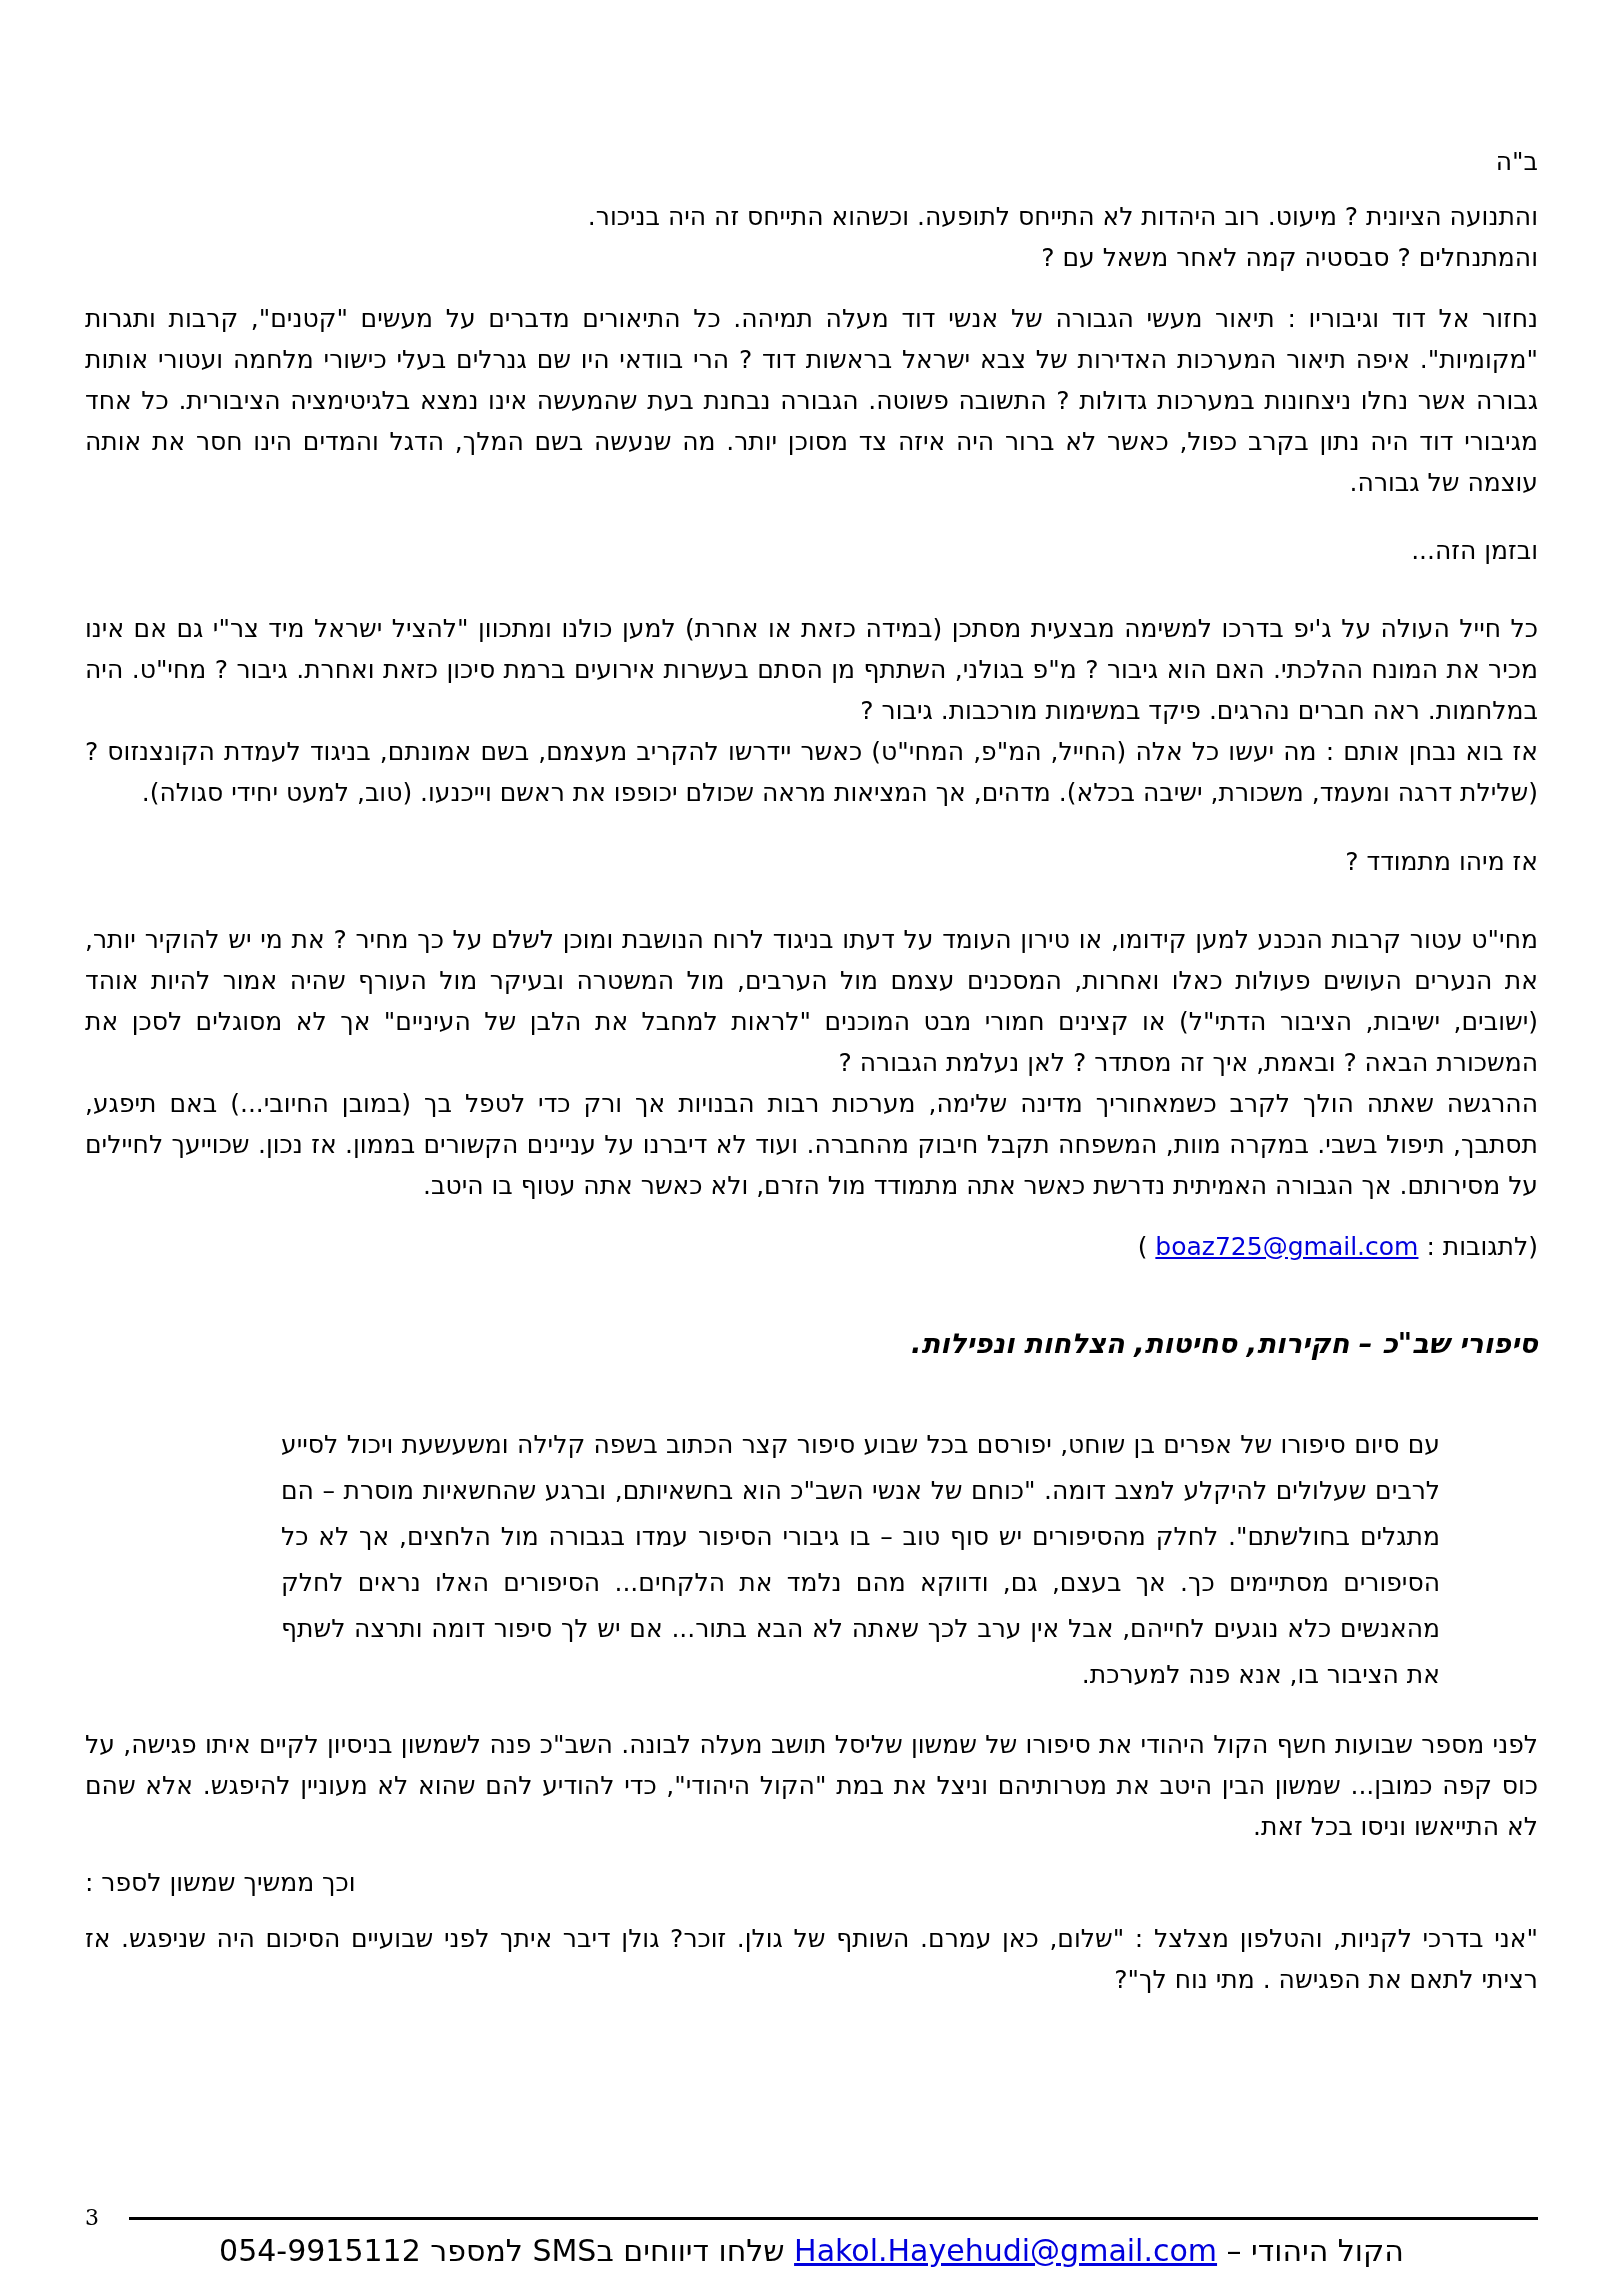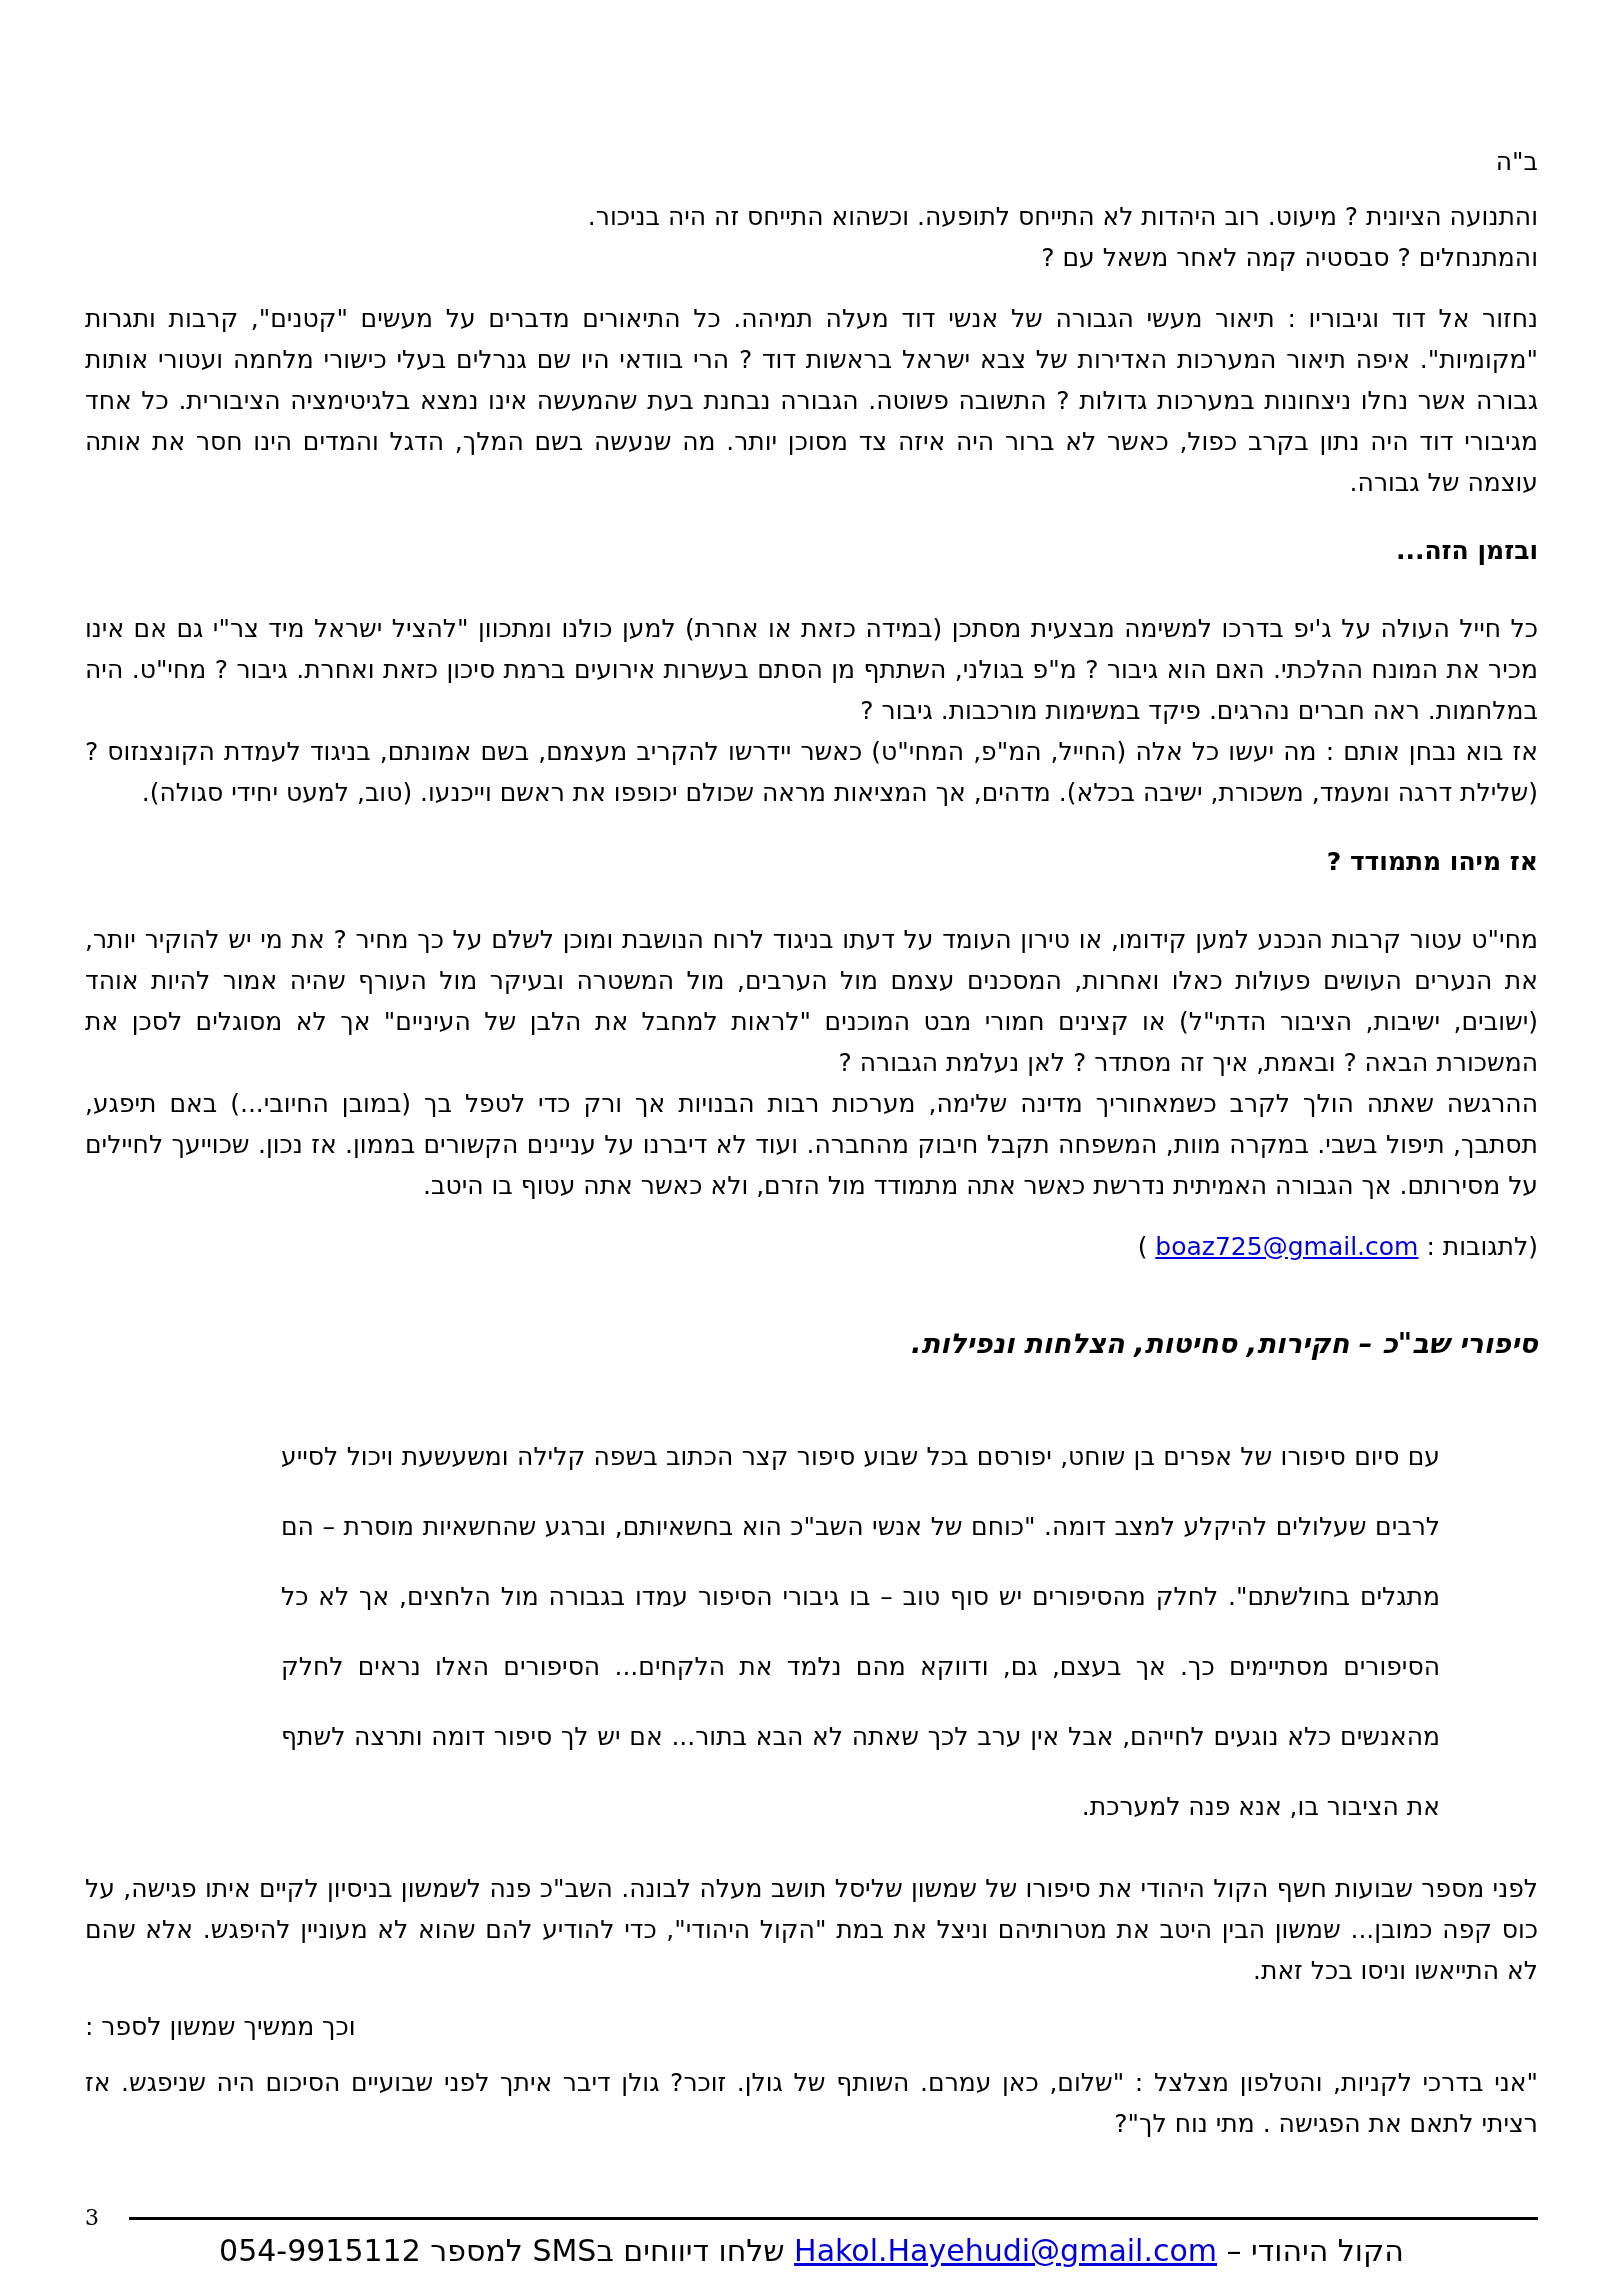--- a/index.html
+++ b/index.html
@@ -16,42 +16,42 @@
     line-height:41px;
   }
   .bh{text-align:right;margin:0 0 14.4px 0;}
   .para{
     margin:0 0 19.6px 0;
     text-align:justify;
     white-space:pre-line;
   }
   .para.tight{margin-bottom:27.5px;}
   .section-heading{
-    font-weight:bold;
+    font-weight:normal;
     text-align:right;
     margin:9.2px 0 37px 0;
   }
   .plain-line{text-align:right;margin:0 0 30px 0;}
   .contact-line{
     direction:rtl;
     text-align:right;
     margin:0 0 56px 0;
   }
   a.mail-link{color:#0000dd;text-decoration:underline;}
   .story-title{
     font-weight:bold;
     font-style:italic;
     font-size:27.5px;
     text-align:right;
     margin:0 0 58px 0;
     padding-left:26px;
   }
   .story-para{
     margin:0 98px 26px 196px;
-    line-height:70px;
+    line-height:46px;
     text-align:justify;
   }
   .lead-line{text-align:left;margin:0 0 15.7px 0;}
   .para.last{margin-bottom:0;}
   .footer{
     position:absolute;
     left:85px;right:85px;top:2207px;
   }
   .footer-rule-row{
     display:flex;

